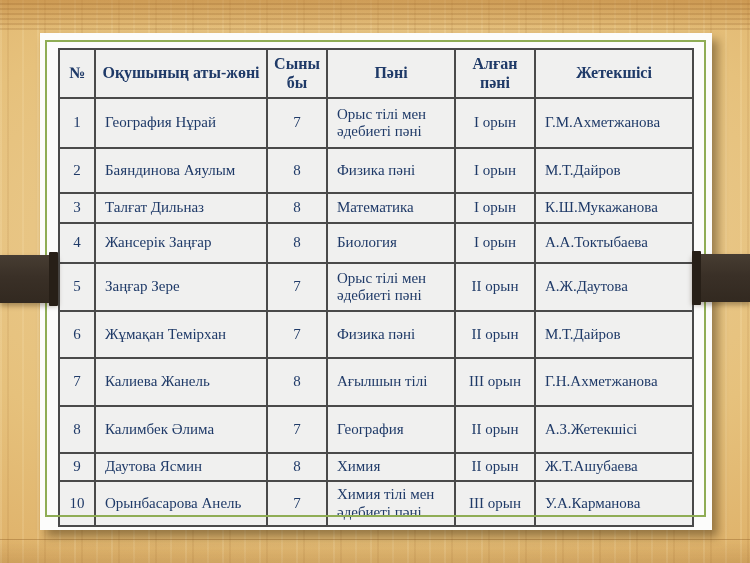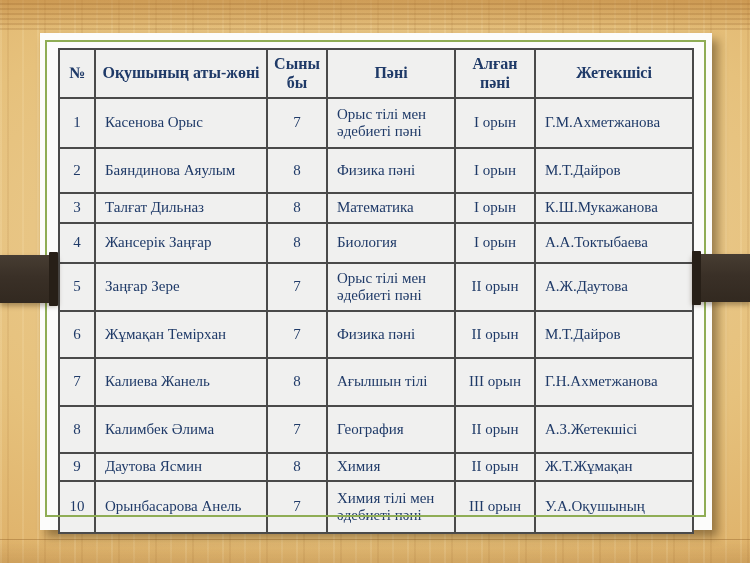--- a/index.html
+++ b/index.html
@@ -65,21 +65,21 @@
   thead tr{height:49px;}
   tbody tr:nth-child(1){height:50px;}
   tbody tr:nth-child(2){height:45px;}
   tbody tr:nth-child(3){height:30px;}
   tbody tr:nth-child(4){height:40px;}
   tbody tr:nth-child(5){height:48px;}
   tbody tr:nth-child(6){height:47px;}
   tbody tr:nth-child(7){height:48px;}
   tbody tr:nth-child(8){height:47px;}
   tbody tr:nth-child(9){height:28px;}
-  tbody tr:nth-child(10){height:52px;}
+  tbody tr:nth-child(10){height:45px;}
   
   .ribbon{
     position:absolute;width:58px;height:48px;z-index:5;
     background:linear-gradient(180deg,#473d32 0%,#3a3027 45%,#322920 100%);
     box-shadow:0 3px 5px rgba(40,25,5,0.35);
   }
   .ribbon.left{left:0;top:255px;}
   .ribbon.right{right:0;top:254px;}
   .ribbon .cap{
     position:absolute;top:-3px;bottom:-3px;width:9px;
@@ -111,21 +111,21 @@
           <th>Оқушының аты-жөні</th>
           <th>Сыныбы</th>
           <th>Пәні</th>
           <th>Алған пәні</th>
           <th>Жетекшісі</th>
         </tr>
       </thead>
       <tbody>
   <tr>
     <td class="c-num">1</td>
-    <td class="c-name">Касенова Орыс</td>
+    <td class="c-name">География Нұрай</td>
     <td class="c-grade">7</td>
     <td class="c-subject">Орыс тілі мен әдебиеті пәні</td>
     <td class="c-place">I орын</td>
     <td class="c-teacher">Г.М.Ахметжанова</td>
   </tr>
 
   <tr>
     <td class="c-num">2</td>
     <td class="c-name">Баяндинова Аяулым</td>
     <td class="c-grade">8</td>
@@ -187,30 +187,30 @@
     <td class="c-place">II орын</td>
     <td class="c-teacher">А.З.Жетекшісі</td>
   </tr>
 
   <tr>
     <td class="c-num">9</td>
     <td class="c-name">Даутова Ясмин</td>
     <td class="c-grade">8</td>
     <td class="c-subject">Химия</td>
     <td class="c-place">II орын</td>
-    <td class="c-teacher">Ж.Т.Жұмақан</td>
+    <td class="c-teacher">Ж.Т.Ашубаева</td>
   </tr>
 
   <tr>
     <td class="c-num">10</td>
     <td class="c-name">Орынбасарова Анель</td>
     <td class="c-grade">7</td>
     <td class="c-subject">Химия тілі мен әдебиеті пәні</td>
     <td class="c-place">III орын</td>
-    <td class="c-teacher">У.А.Оқушының</td>
+    <td class="c-teacher">У.А.Карманова</td>
   </tr>
 </tbody>
     </table>
     <div class="frame"></div>
   </div>
 
   <div class="ribbon left">
     <div class="cap"></div>
   </div>
   <div class="ribbon right">

